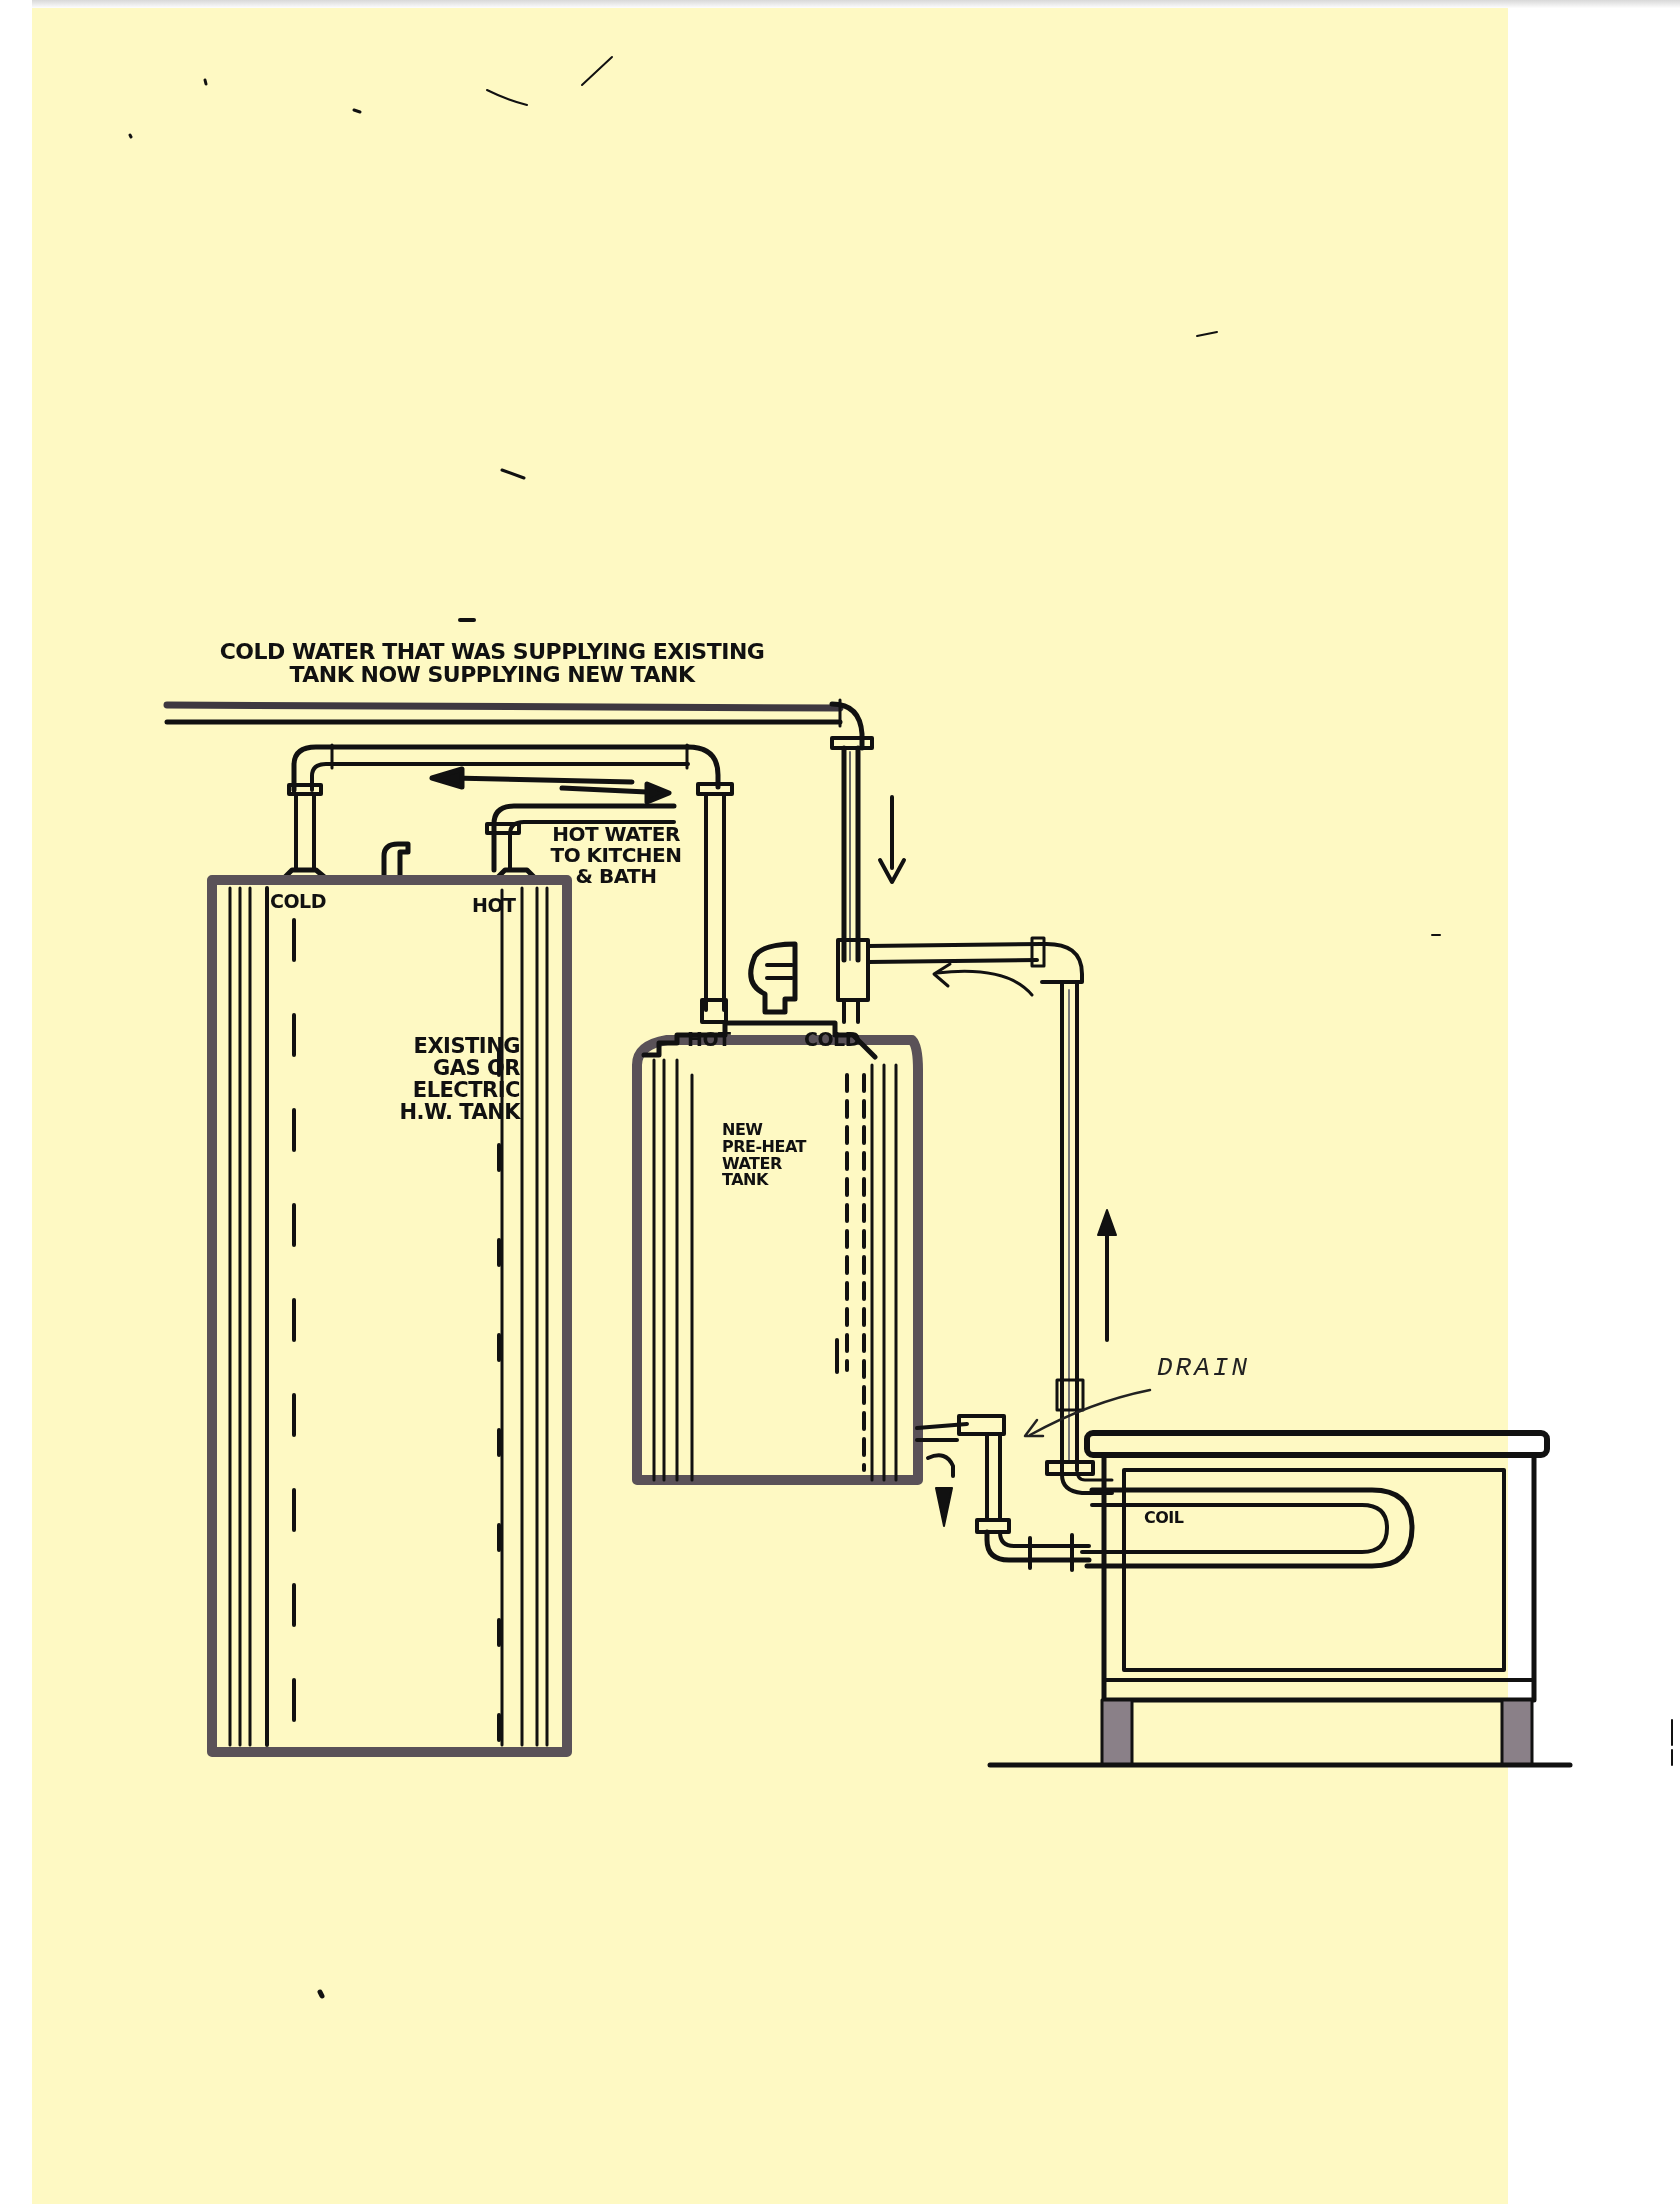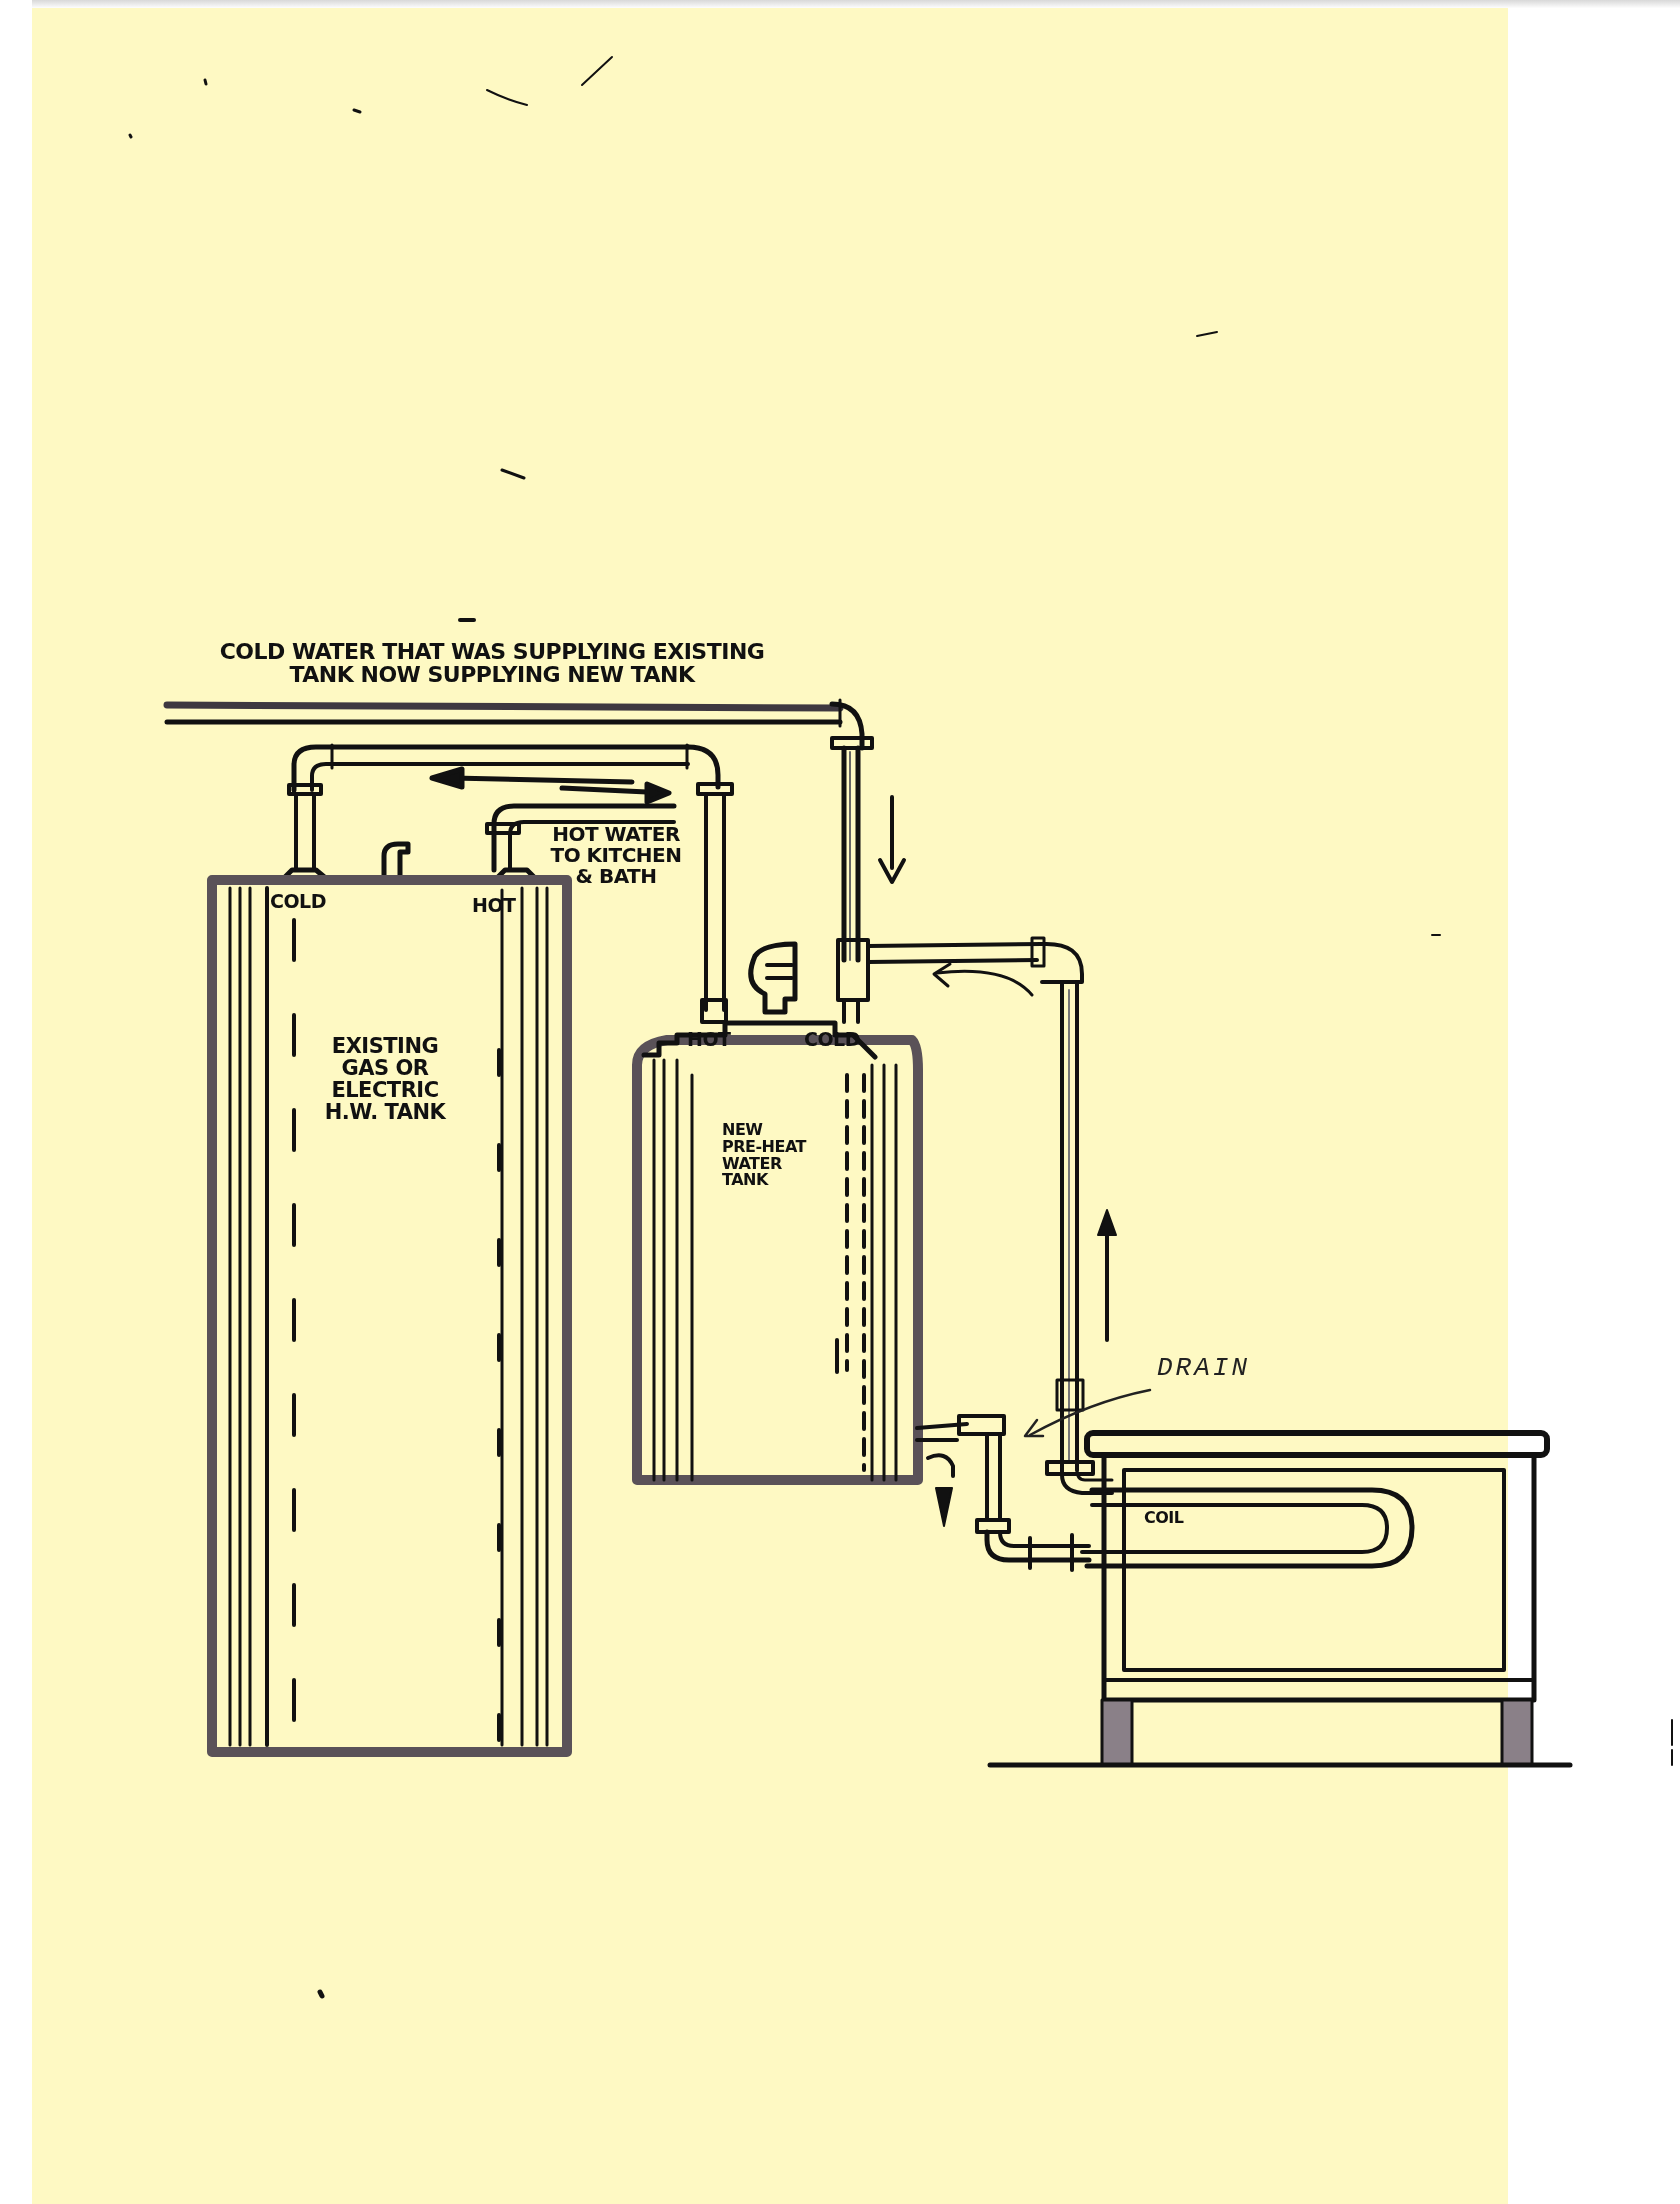--- a/index.html
+++ b/index.html
@@ -5,21 +5,21 @@
   html, body { margin: 0; padding: 0; background: #ffffff; }
   body { width: 1680px; height: 2204px; position: relative; overflow: hidden; font-family: "DejaVu Sans", sans-serif; }
   .page { position: absolute; left: 0; top: 0; width: 1476px; height: 2204px; background: #fef9c3; margin-left: 32px; }
   .topedge { position: absolute; left: 0; top: 0; width: 1680px; height: 8px; background: linear-gradient(#d8d8d8, #fdfdfd); }
   svg.diagram { position: absolute; left: 0; top: 0; }
   .lbl { position: absolute; font-family: "DejaVu Sans", sans-serif; font-weight: bold; color: #111; text-transform: uppercase; letter-spacing: -0.5px; line-height: 1.05; white-space: pre-line; }
   .title { left: 120px; top: 640px; width: 680px; text-align: center; font-size: 22px; }
   .hotwater { left: 500px; top: 824px; width: 168px; text-align: center; font-size: 20px; }
   .cold-existing { left: 238px; top: 892px; font-size: 19px; }
   .hot-existing { left: 440px; top: 896px; font-size: 19px; }
-  .existing-tank { left: 248px; top: 1035px; width: 210px; text-align: center; font-size: 21px; }
+  .existing-tank { left: 278px; top: 1035px; width: 210px; text-align: right; font-size: 21px; }
   .hot-new { left: 655px; top: 1030px; font-size: 19px; }
   .cold-new { left: 772px; top: 1030px; font-size: 19px; }
   .new-tank { left: 690px; top: 1122px; width: 110px; text-align: left; font-size: 16px; }
   .coil { left: 1112px; top: 1510px; font-size: 16px; }
   .stove { left: 1110px; top: 1578px; width: 370px; font-size: 21px; }
   .drain { left: 1125px; top: 1355px; font-family: Liberation Mono, monospace; font-weight: normal; font-style: italic; font-size: 26px; letter-spacing: 3px; color: #222; }
 </style>
 </head>
 <body>
 

